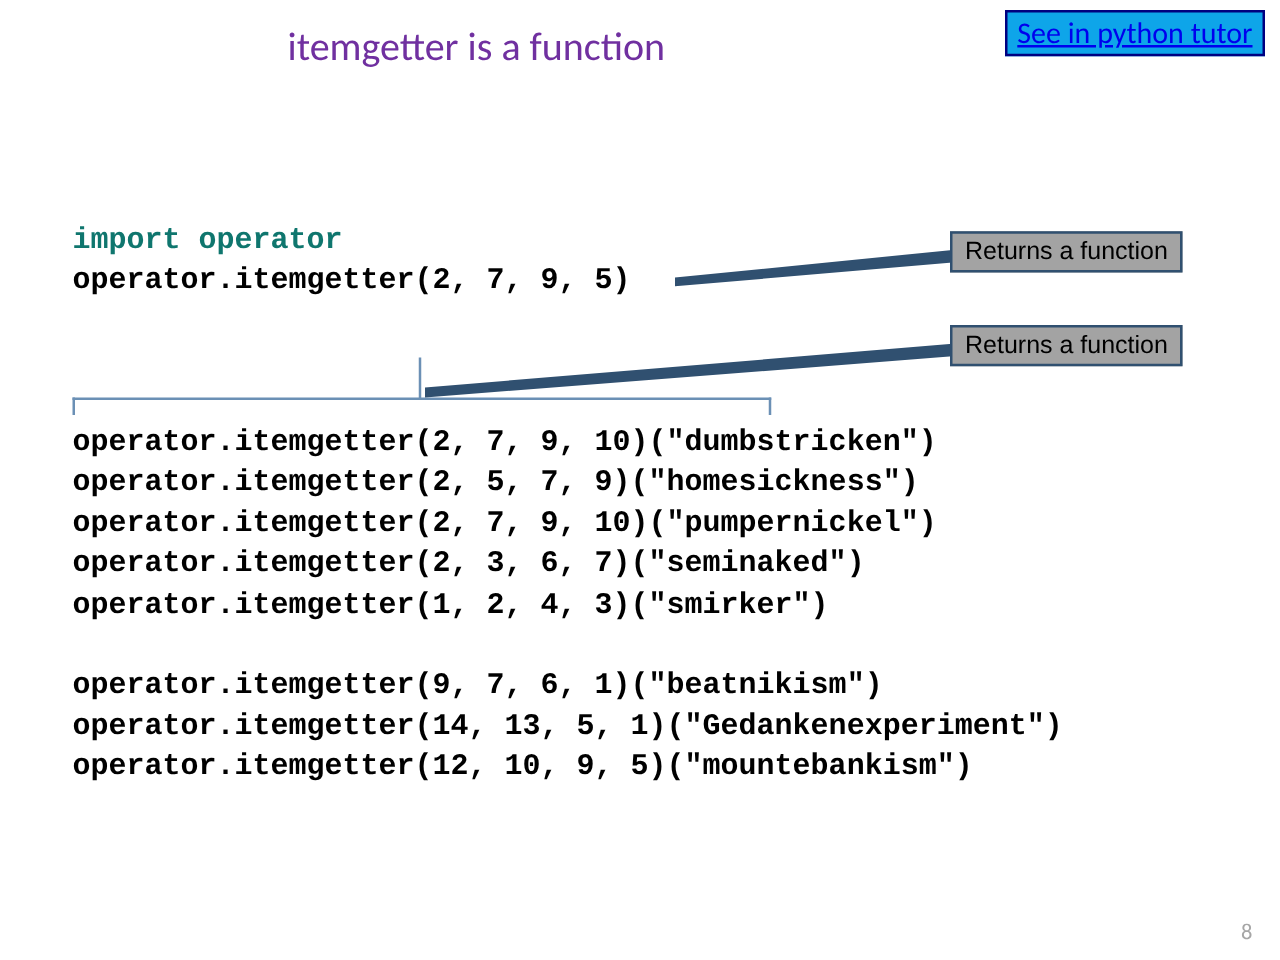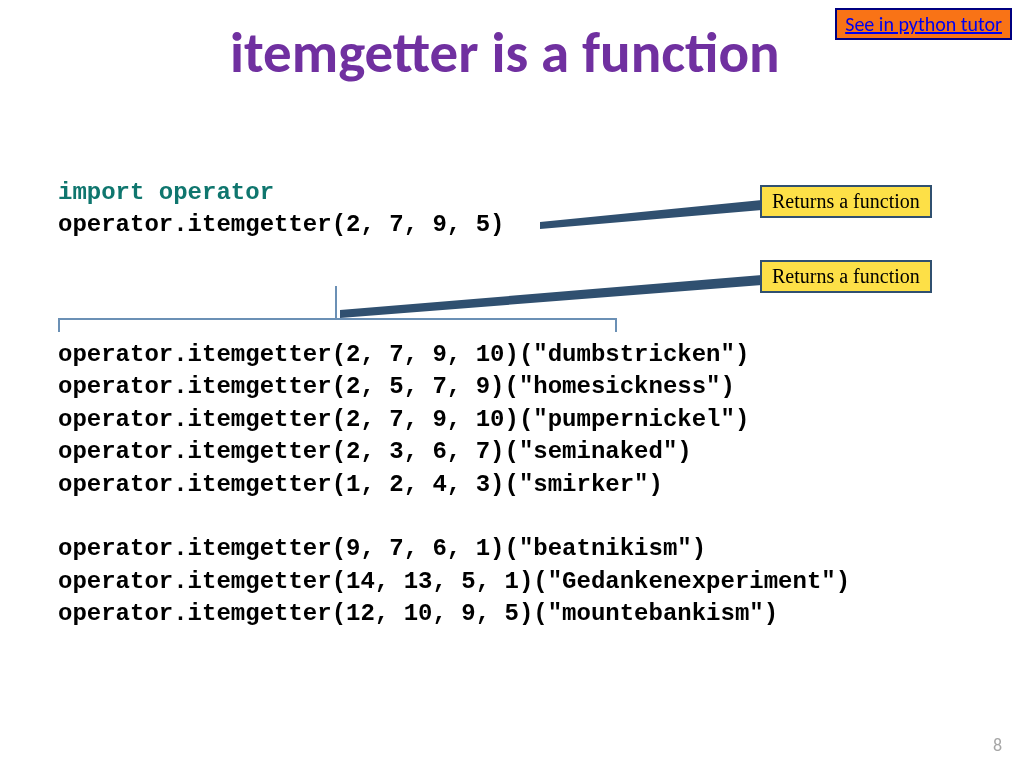--- a/index.html
+++ b/index.html
@@ -9,58 +9,58 @@
     height: 768px;
     background: #fff;
     font-family: Calibri, Arial, sans-serif;
     position: relative;
     overflow: hidden;
   }
   .title {
     position: absolute;
     left: 230px;
     top: 20px;
-    font-size: 57px;
-    font-weight: bold;
+    font-size: 32px;
+    font-weight: normal;
     color: #7030A0;
     line-height: 1.15;
   }
   .tutor-link {
     position: absolute;
     right: 12px;
     top: 8px;
-    background: #f97316;
+    background: #0ea5e9;
     border: 2px solid #000080;
     padding: 2px 8px;
-    font-size: 20px;
+    font-size: 24px;
   }
   .tutor-link span {
     color: #0000ee;
     text-decoration: underline;
   }
   .code-block {
     position: absolute;
     left: 58px;
     top: 177px;
     font-family: "Courier New", monospace;
     font-size: 24px;
     font-weight: bold;
     line-height: 1.35;
     white-space: pre;
     color: #000;
   }
   .import-kw { color: #0f766e; }
   .callout {
     position: absolute;
-    background: #fde047;
+    background: #a3a3a3;
     border: 2px solid #305070;
     padding: 3px 10px;
     font-size: 20px;
     color: #000;
-    font-family: Liberation Serif, serif;
+    font-family: Liberation Sans, sans-serif;
     z-index: 5;
   }
   #callout1 { left: 760px; top: 185px; }
   #callout2 { left: 760px; top: 260px; }
   svg.arrows {
     position: absolute;
     left: 0; top: 0;
     width: 1024px; height: 768px;
     pointer-events: none;
     z-index: 3;

